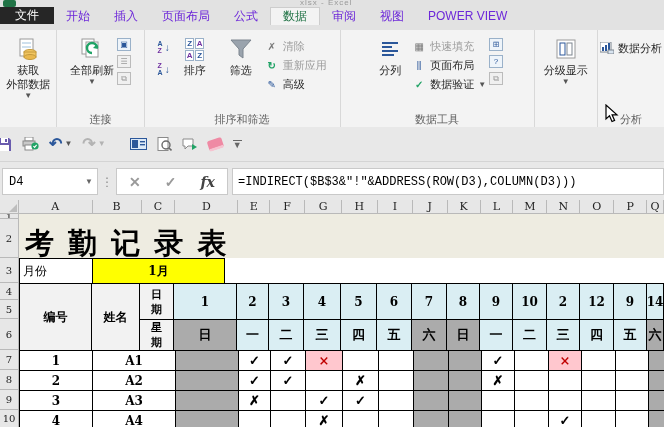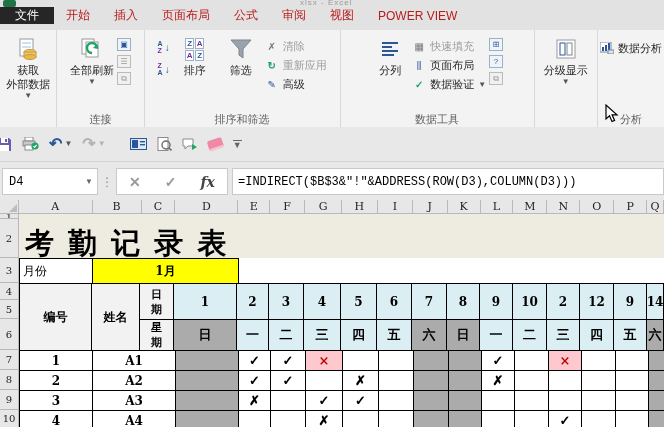--- a/index.html
+++ b/index.html
@@ -5,21 +5,21 @@
   html,body{margin:0;padding:0}
   body{width:664px;height:427px;overflow:hidden;position:relative;background:#fff;
        font-family:"Liberation Sans",sans-serif;-webkit-font-smoothing:antialiased}
   
   #titlebar{position:absolute;top:0;left:0;right:0;height:7px;background:#e2e2e2;overflow:hidden}
   #titlebar .appicon{position:absolute;left:3px;top:0;width:13px;height:7px;background:#217346;border-radius:2px}
   #titlebar .tfrag{position:absolute;left:300px;top:-2px;font-size:8px;color:#9a9a9a;letter-spacing:1px}
   
   #tabrow{position:absolute;top:7px;left:0;right:0;height:23px;background:#e2e2e2;display:flex;align-items:flex-start}
   .file-tab{width:54px;background:#262626;color:#fff;font-size:12px;display:flex;align-items:center;justify-content:center}
-  .rtab{padding:0 12px;display:flex;align-items:center;font-size:12px;color:#b91c1c;box-sizing:border-box}
+  .rtab{padding:0 12px;display:flex;align-items:center;font-size:12px;color:#6d28d9;box-sizing:border-box}
   .rtab.sel{background:#f3f3f3;color:#217346;border:1px solid #cdcdcd;border-bottom:none}
   
   #ribbon{position:absolute;top:30px;left:0;right:0;height:97px;background:#f3f3f3;border-bottom:1px solid #cfcfcf;display:flex}
   .rgroup{position:relative;box-sizing:border-box;border-right:1px solid #d8d8d8;padding:4px 2px 13px 2px;display:flex;align-items:flex-start;justify-content:center;gap:3px}
   .glabel{position:absolute;bottom:0;left:0;width:100%;text-align:center;font-size:11px;color:#5e5e5e;white-space:nowrap}
   .bigbtn{display:flex;flex-direction:column;align-items:center;font-size:11px;color:#262626;text-align:center;line-height:1.25;padding-top:2px}
   .bigbtn .bicon{height:26px;display:flex;align-items:center;justify-content:center;margin-bottom:2px}
   .dd{font-size:8px;color:#555;line-height:1}
   .minicol{display:flex;flex-direction:column;gap:4px;padding-top:4px}
   .mi{width:14px;height:13px;border:1px solid #9ab1c9;background:#eef4fa;font-size:8px;line-height:11px;text-align:center;color:#2b579a;box-sizing:border-box}
@@ -64,21 +64,21 @@
         font:11px "DejaVu Serif",serif;color:#222;display:flex;align-items:center;justify-content:center}
   #sheetbody{display:flex}
   #gutter{width:19px;flex:none}
   .rowh{background:#e7e7e7;border-right:1px solid #b9b9b9;border-bottom:1px solid #b9b9b9;box-sizing:border-box;
         font:10px "DejaVu Serif",serif;color:#222;display:flex;align-items:center;justify-content:center;overflow:hidden}
   #grid{flex:1;overflow:hidden}
   .band-title{height:44px;background:#eeece1;display:flex;align-items:flex-end;padding-left:6px;box-sizing:border-box;overflow:hidden;
         font:bold 29px "DejaVu Serif",serif;color:#000;letter-spacing:2px;white-space:nowrap;line-height:1.05}
   .band-month{height:25px;display:flex;font:12px "DejaVu Serif",serif}
   .mlabel{width:74px;box-sizing:border-box;border:1px solid #000;border-bottom:none;background:#fff;display:flex;align-items:center;padding-left:3px}
-  .myellow{width:146px;box-sizing:border-box;border:1px solid #000;border-left:none;border-bottom:none;background:#ffff00;
+  .myellow{width:132px;box-sizing:border-box;border:1px solid #000;border-left:none;border-bottom:none;background:#ffff00;
         display:flex;align-items:center;justify-content:center;font-weight:bold}
   .mrest{flex:1}
   #hband{display:flex;border-top:1px solid #000}
   .hcell{box-sizing:border-box;border:solid #000;border-width:0 1px 1px 0;background:#f2f2f2;
         display:flex;align-items:center;justify-content:center;font:bold 12px "DejaVu Serif",serif}
   #hband>div:first-child{border-left:1px solid #000}
   .stk{width:14px;margin:0 auto;word-break:break-all;line-height:1.1;font:bold 11px "DejaVu Serif",serif;text-align:center}
   .daycol{display:flex;flex-direction:column;flex:none}
   .daynum{height:36px;background:#daeef3;box-sizing:border-box;border:solid #000;border-width:0 1px 1px 0;
         display:flex;align-items:center;justify-content:center;font:bold 12px "DejaVu Serif",serif}
@@ -100,20 +100,21 @@
   <span class="tfrag">xlsx - Excel</span>
 </div>
 
 <div id="tabrow">
   <div class="file-tab">文件</div>
   <div id="tab-strip" style="display:flex">
       <div class="rtab">开始</div>
       <div class="rtab">插入</div>
       <div class="rtab">页面布局</div>
       <div class="rtab">公式</div>
+      <div class="rtab sel">数据</div>
       <div class="rtab">审阅</div>
       <div class="rtab">视图</div>
       <div class="rtab">POWER VIEW</div>
     </div>
 </div>
 
 <div id="ribbon">
 
   <div class="rgroup" style="width:58px">
     <div class="bigbtn">

